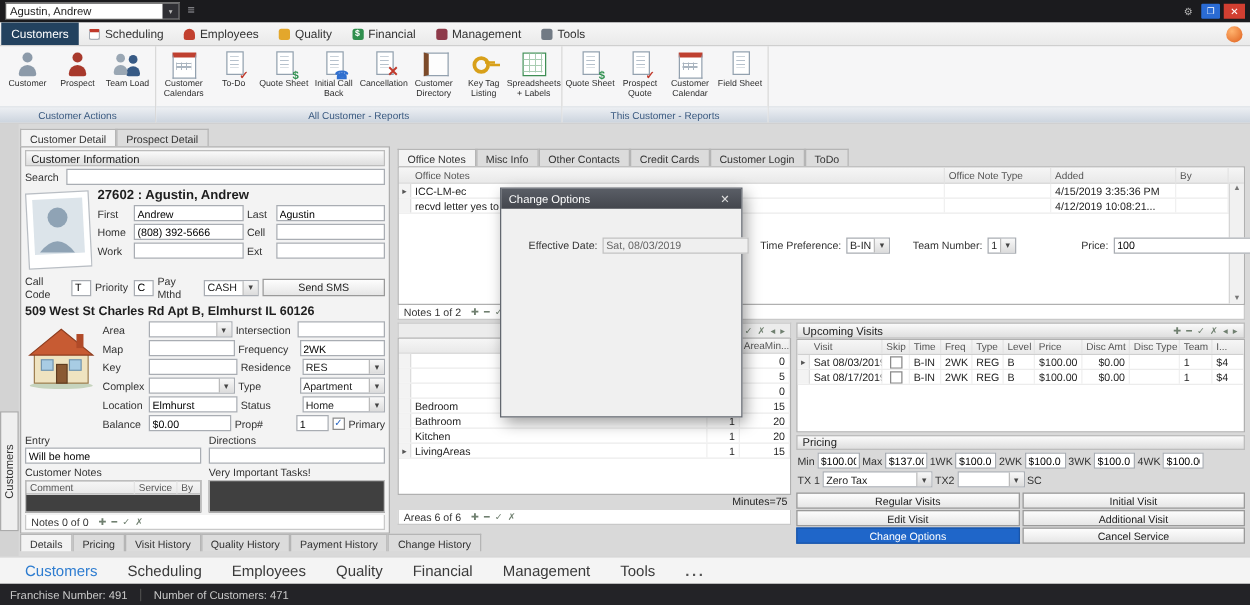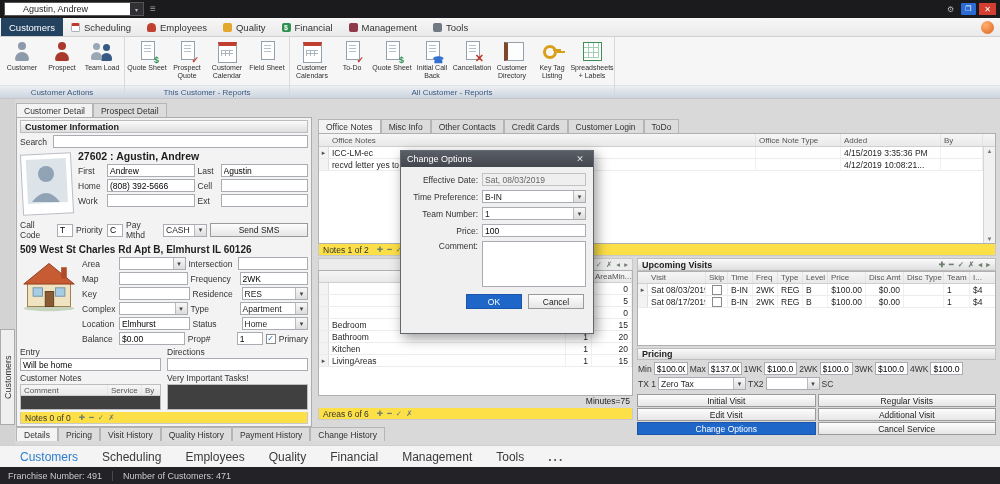--- a/index.html
+++ b/index.html
@@ -1,21 +1,21 @@
 <!DOCTYPE html>
 <html><head>
 <meta charset="utf-8">
 <style>
 *{margin:0;padding:0;box-sizing:border-box}
 body{font-family:"Liberation Sans",sans-serif}
 .app{position:relative;width:1000px;height:484px;background:#d9d9d9;overflow:hidden;color:#1e1e1e;font-size:9px}
 
 .titlebar{position:absolute;top:0;left:0;right:0;height:18px;background:#1b1b1e;display:flex;align-items:center;padding:0 4px;gap:6px}
 .cust-combo{width:140px;height:14px;background:#fff;border:1px solid #555;display:flex;align-items:center;font-size:9px}
-.cust-combo .txt{flex:1;padding-left:18px;white-space:nowrap;overflow:hidden}
+.cust-combo .txt{flex:1;padding-left:3px;white-space:nowrap;overflow:hidden}
 .cc-caret{width:13px;align-self:stretch;background:#2f2f34;color:#bbb;display:flex;align-items:center;justify-content:center;font-size:6px}
 .cc-caret::before{content:"▾"}
 .ham{color:#9a9aa0;font-size:10px;line-height:1}
 .ham::before{content:"≡"}
 .win{margin-left:auto;display:flex;gap:3px;align-items:center}
 .wbtn{width:15px;height:12px;display:flex;align-items:center;justify-content:center;font-size:8px;color:#b8b8b8}
 .g-gear::before{content:"⚙"}
 .wbtn.blue{background:#2a6bd4;border-radius:1px;color:#fff}
 .g-sq::before{content:"❐";font-size:7px}
 .wbtn.close{background:#d23f31;color:#fff;width:17px}
@@ -66,23 +66,23 @@
 .inp.dis{background:#efefef;color:#666;border-color:#c2c2c2}
 .combo{height:13px;border:1px solid #a9adb3;background:#fff;display:flex;align-items:stretch;min-width:0}
 .combo .ct{flex:1;padding:0 2px;font-size:8.5px;overflow:hidden;white-space:nowrap;display:flex;align-items:center}
 .combo::after{content:"▾";width:11px;font-size:7px;color:#444;background:linear-gradient(#f8f8f8,#dcdcdc);border-left:1px solid #bbb;display:flex;align-items:center;justify-content:center}
 .btn{height:14px;border:1px solid #9a9a9a;background:linear-gradient(#fdfdfd,#e6e6e6);font-size:8.5px;display:flex;align-items:center;justify-content:center;color:#222}
 .btn.primary{background:#1f66c9;border-color:#1a55a8;color:#fff}
 .frow{display:flex;align-items:center;gap:3px;margin-bottom:2px}
 .lab{font-size:8.5px;color:#333;flex:none}
 .cb{width:10px;height:10px;border:1px solid #8a8a8a;background:#fff;display:inline-flex;align-items:center;justify-content:center;flex:none}
 .cb.checked::before{content:"✓";font-size:8px;color:#2a67c4}
-.panel-hd{background:linear-gradient(#fbfbfb,#dedede);border:1px solid #bdbdbd;font-weight:bold;font-size:9px;display:flex;align-items:center;padding:0 4px;height:13px}
+.panel-hd{background:linear-gradient(#fbfbfb,#dedede);border:1px solid #bdbdbd;font-weight:normal;font-size:9px;display:flex;align-items:center;padding:0 4px;height:13px}
 .cluster{color:#6f7f6f;font-size:7.5px;letter-spacing:1px;white-space:nowrap}
-.gstat{display:flex;align-items:center;gap:8px;font-size:8.5px;background:#fde047;border:1px solid #c9c9c9;border-top:none;height:12px;padding:0 4px;color:#333}
+.gstat{display:flex;align-items:center;gap:8px;font-size:8.5px;background:#ffffff;border:1px solid #c9c9c9;border-top:none;height:12px;padding:0 4px;color:#333}
 .ghead{display:flex;background:linear-gradient(#f6f6f6,#e9e9e9);border-bottom:1px solid #cfcfcf;color:#555;height:13px;align-items:center}
 .gcell{padding:0 3px;border-right:1px solid #e3e3e3;overflow:hidden;white-space:nowrap;font-size:8px;height:100%;display:flex;align-items:center}
 .grow{display:flex;border-bottom:1px solid #ececec;height:12px;align-items:stretch}
 .grow .gcell{border-right:1px solid #f0f0f0;font-size:8.5px}
 .marker{width:10px;flex:none;color:#555;font-size:7px;background:#f3f3f3;border-right:1px solid #ddd;display:flex;align-items:center;justify-content:center}
 .vsb{position:absolute;top:13px;right:0;bottom:0;width:12px;background:#f1f1f1;border-left:1px solid #d5d5d5;display:flex;flex-direction:column;justify-content:space-between;align-items:center;font-size:6px;color:#777;padding:1px 0}
 .vsb::before{content:"▲"}.vsb::after{content:"▼"}
 
 .vstrip{position:absolute;left:0;top:99px;width:15px;height:346px;background:#d3d3d3}
 .vtab{position:absolute;left:0;top:230px;width:15px;height:96px;background:#efefef;border:1px solid #ababab;display:flex;align-items:center;justify-content:center;writing-mode:vertical-rl;transform:rotate(180deg);font-size:9px;color:#333}
@@ -122,21 +122,21 @@
 .bni{padding:0 12px;font-size:12px;color:#3a3a3a}
 .bni.sel{color:#2d7cd0}
 .bni.dots{font-weight:bold;color:#555;letter-spacing:2px}
 .sbar{position:absolute;left:0;right:0;bottom:0;height:17px;background:#232327;color:#cacaca;font-size:9px;display:flex;align-items:center;gap:10px;padding-left:8px}
 .sep{width:1px;height:10px;background:#4a4a4a}
 
 .dlg{position:absolute;left:400px;top:150px;width:194px;height:184px;background:#f0f0f0;border:1px solid #62676f;box-shadow:3px 4px 12px rgba(0,0,0,.4);z-index:40}
 .dlg-t{height:16px;background:linear-gradient(#5a5e66,#43464d);color:#fff;display:flex;align-items:center;padding:0 6px;font-size:9px}
 .dlg-x{margin-left:auto;width:14px;text-align:center;color:#ddd}
 .dlg-x::before{content:"✕"}
-.dlg-b{padding:6px 7px 4px;display:flex;flex-direction:column;gap:4px}
+.dlg-b{padding:6px 7px 4px;display:flex;flex-direction:row;gap:4px}
 .drow{display:flex;align-items:center;gap:4px}
 .dlab{width:70px;text-align:right;font-size:8.5px;color:#333;flex:none}
 .dta{flex:1;height:46px;border:1px solid #a9adb3;background:#fff;resize:none;font:8.5px "Liberation Sans",sans-serif}
 .dbtns{display:flex;justify-content:flex-end;gap:6px;margin-top:3px;padding-right:2px}
 .dbtn{width:56px;height:15px}
 .photo,.house{flex:none}
 </style>
 </head>
 <body>
 
@@ -200,86 +200,86 @@
         <div class="rbtn">
             <span class="ic people"></span>
             <span>Team Load</span>
           </div>
       </div>
       <div class="glab">Customer Actions</div>
     </div>
     <div class="rgroup">
       <div class="rrow">
         <div class="rbtn">
+            <span class="ic cal"></span>
+            <span>Customer Calendars</span>
+          </div>
+        <div class="rbtn">
+            <span class="ic doc">
+              <i class="ov chk"></i>
+            </span>
+            <span>To-Do</span>
+          </div>
+        <div class="rbtn">
             <span class="ic doc">
               <i class="ov dol"></i>
             </span>
             <span>Quote Sheet</span>
           </div>
         <div class="rbtn">
             <span class="ic doc">
-              <i class="ov chk"></i>
+              <i class="ov tel"></i>
             </span>
-            <span>Prospect Quote</span>
-          </div>
-        <div class="rbtn">
-            <span class="ic cal"></span>
-            <span>Customer Calendar</span>
-          </div>
-        <div class="rbtn">
-            <span class="ic doc"></span>
-            <span>Field Sheet</span>
-          </div>
-      </div>
-      <div class="glab">This Customer - Reports</div>
+            <span>Initial Call Back</span>
+          </div>
+        <div class="rbtn">
+            <span class="ic doc">
+              <i class="ov x"></i>
+            </span>
+            <span>Cancellation</span>
+          </div>
+        <div class="rbtn">
+            <span class="ic book"></span>
+            <span>Customer Directory</span>
+          </div>
+        <div class="rbtn">
+            <span class="ic key"></span>
+            <span>Key Tag Listing</span>
+          </div>
+        <div class="rbtn">
+            <span class="ic sheet"></span>
+            <span>Spreadsheets + Labels</span>
+          </div>
+      </div>
+      <div class="glab">All Customer - Reports</div>
     </div>
     <div class="rgroup">
       <div class="rrow">
-        <div class="rbtn">
-            <span class="ic cal"></span>
-            <span>Customer Calendars</span>
-          </div>
-        <div class="rbtn">
-            <span class="ic doc">
-              <i class="ov chk"></i>
-            </span>
-            <span>To-Do</span>
-          </div>
         <div class="rbtn">
             <span class="ic doc">
               <i class="ov dol"></i>
             </span>
             <span>Quote Sheet</span>
           </div>
         <div class="rbtn">
             <span class="ic doc">
-              <i class="ov tel"></i>
+              <i class="ov chk"></i>
             </span>
-            <span>Initial Call Back</span>
-          </div>
-        <div class="rbtn">
-            <span class="ic doc">
-              <i class="ov x"></i>
-            </span>
-            <span>Cancellation</span>
-          </div>
-        <div class="rbtn">
-            <span class="ic book"></span>
-            <span>Customer Directory</span>
-          </div>
-        <div class="rbtn">
-            <span class="ic key"></span>
-            <span>Key Tag Listing</span>
-          </div>
-        <div class="rbtn">
-            <span class="ic sheet"></span>
-            <span>Spreadsheets + Labels</span>
-          </div>
-      </div>
-      <div class="glab">All Customer - Reports</div>
+            <span>Prospect Quote</span>
+          </div>
+        <div class="rbtn">
+            <span class="ic cal"></span>
+            <span>Customer Calendar</span>
+          </div>
+        <div class="rbtn">
+            <span class="ic doc"></span>
+            <span>Field Sheet</span>
+          </div>
+      </div>
+      <div class="glab">This Customer - Reports</div>
     </div>
     <div class="rgroup rfill">
         <div class="sp"></div>
         <div class="glab"></div>
       </div>
   </div>
 
   <div class="vstrip">
     <div class="vtab">Customers</div>
   </div>
@@ -609,22 +609,22 @@
         </div>
       <span class="lab">TX2</span>
       <div class="combo" style="width:54px">
           <span class="ct"></span>
         </div>
       <span class="lab">SC</span>
     </div>
   </div>
 
   <div class="bsec">
+    <button class="btn">Regular Visits</button>
     <button class="btn">Initial Visit</button>
-    <button class="btn">Regular Visits</button>
     <button class="btn">Edit Visit</button>
     <button class="btn">Additional Visit</button>
     <button class="btn primary">Change Options</button>
     <button class="btn">Cancel Service</button>
   </div>
 
   <div class="btabs">
     <div class="dtab sel">Details</div>
     <div class="dtab">Pricing</div>
     <div class="dtab">Visit History</div>

